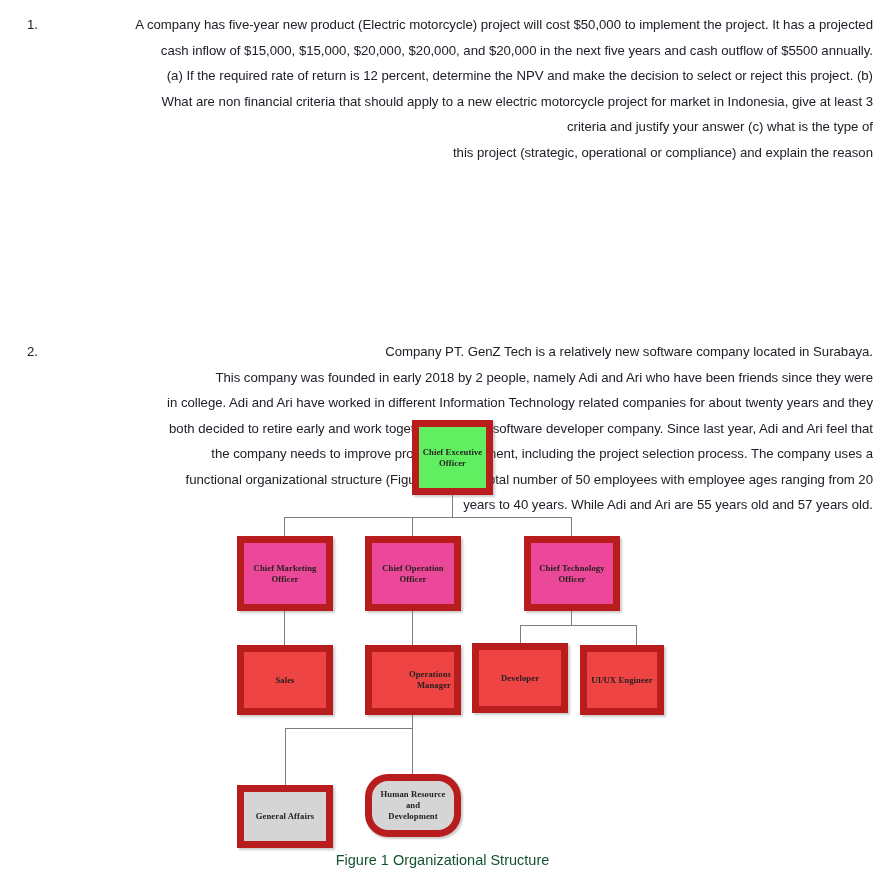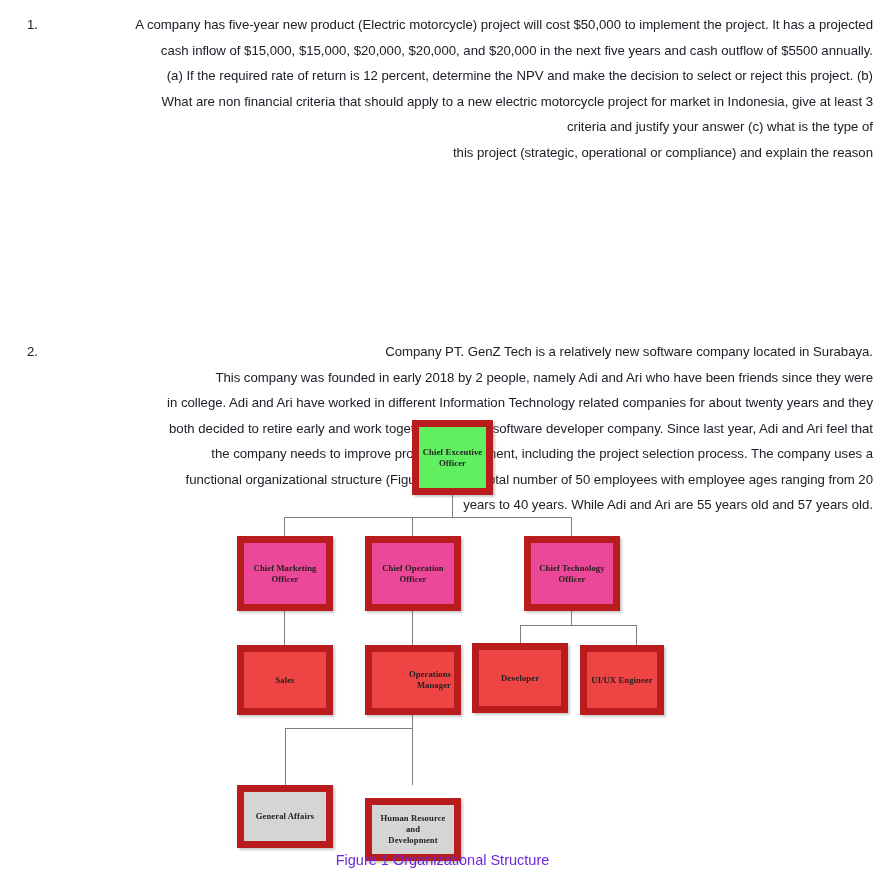--- a/index.html
+++ b/index.html
@@ -102,21 +102,21 @@
 
   
   .caption {
     position: absolute;
     left: 0;
     top: 852px;
     width: 885px;
     text-align: center;
     font-family: "Liberation Sans", sans-serif;
     font-size: 14.5px;
-    color: #6d28d9;
+    color: #14532d;
   }
 </style>
 </head>
 <body>
 
 <div class="doc">
 
   <div class="q-block" id="question-1">
     <div class="q-num">1.</div>
     <div class="q-lines">
@@ -215,21 +215,21 @@
       <span>UI/UX Engineer</span>
     </div>
   </div>
 
   <div class="node n-gray" style="left:237px; top:385px; width:96px; height:63px;">
     <div>
       <span>General Affairs</span>
     </div>
   </div>
 
-  <div class="node n-gray" style="left:365px; top:398px; width:96px; height:63px;">
+  <div class="node n-gray" style="left:365px; top:374px; width:96px; height:63px;border-radius:23px;">
     <div>
       <span>Human Resource and</span>
       <span>Development</span>
     </div>
   </div>
 
 </div>
 
 <div class="caption">Figure 1 Organizational Structure</div>
 

